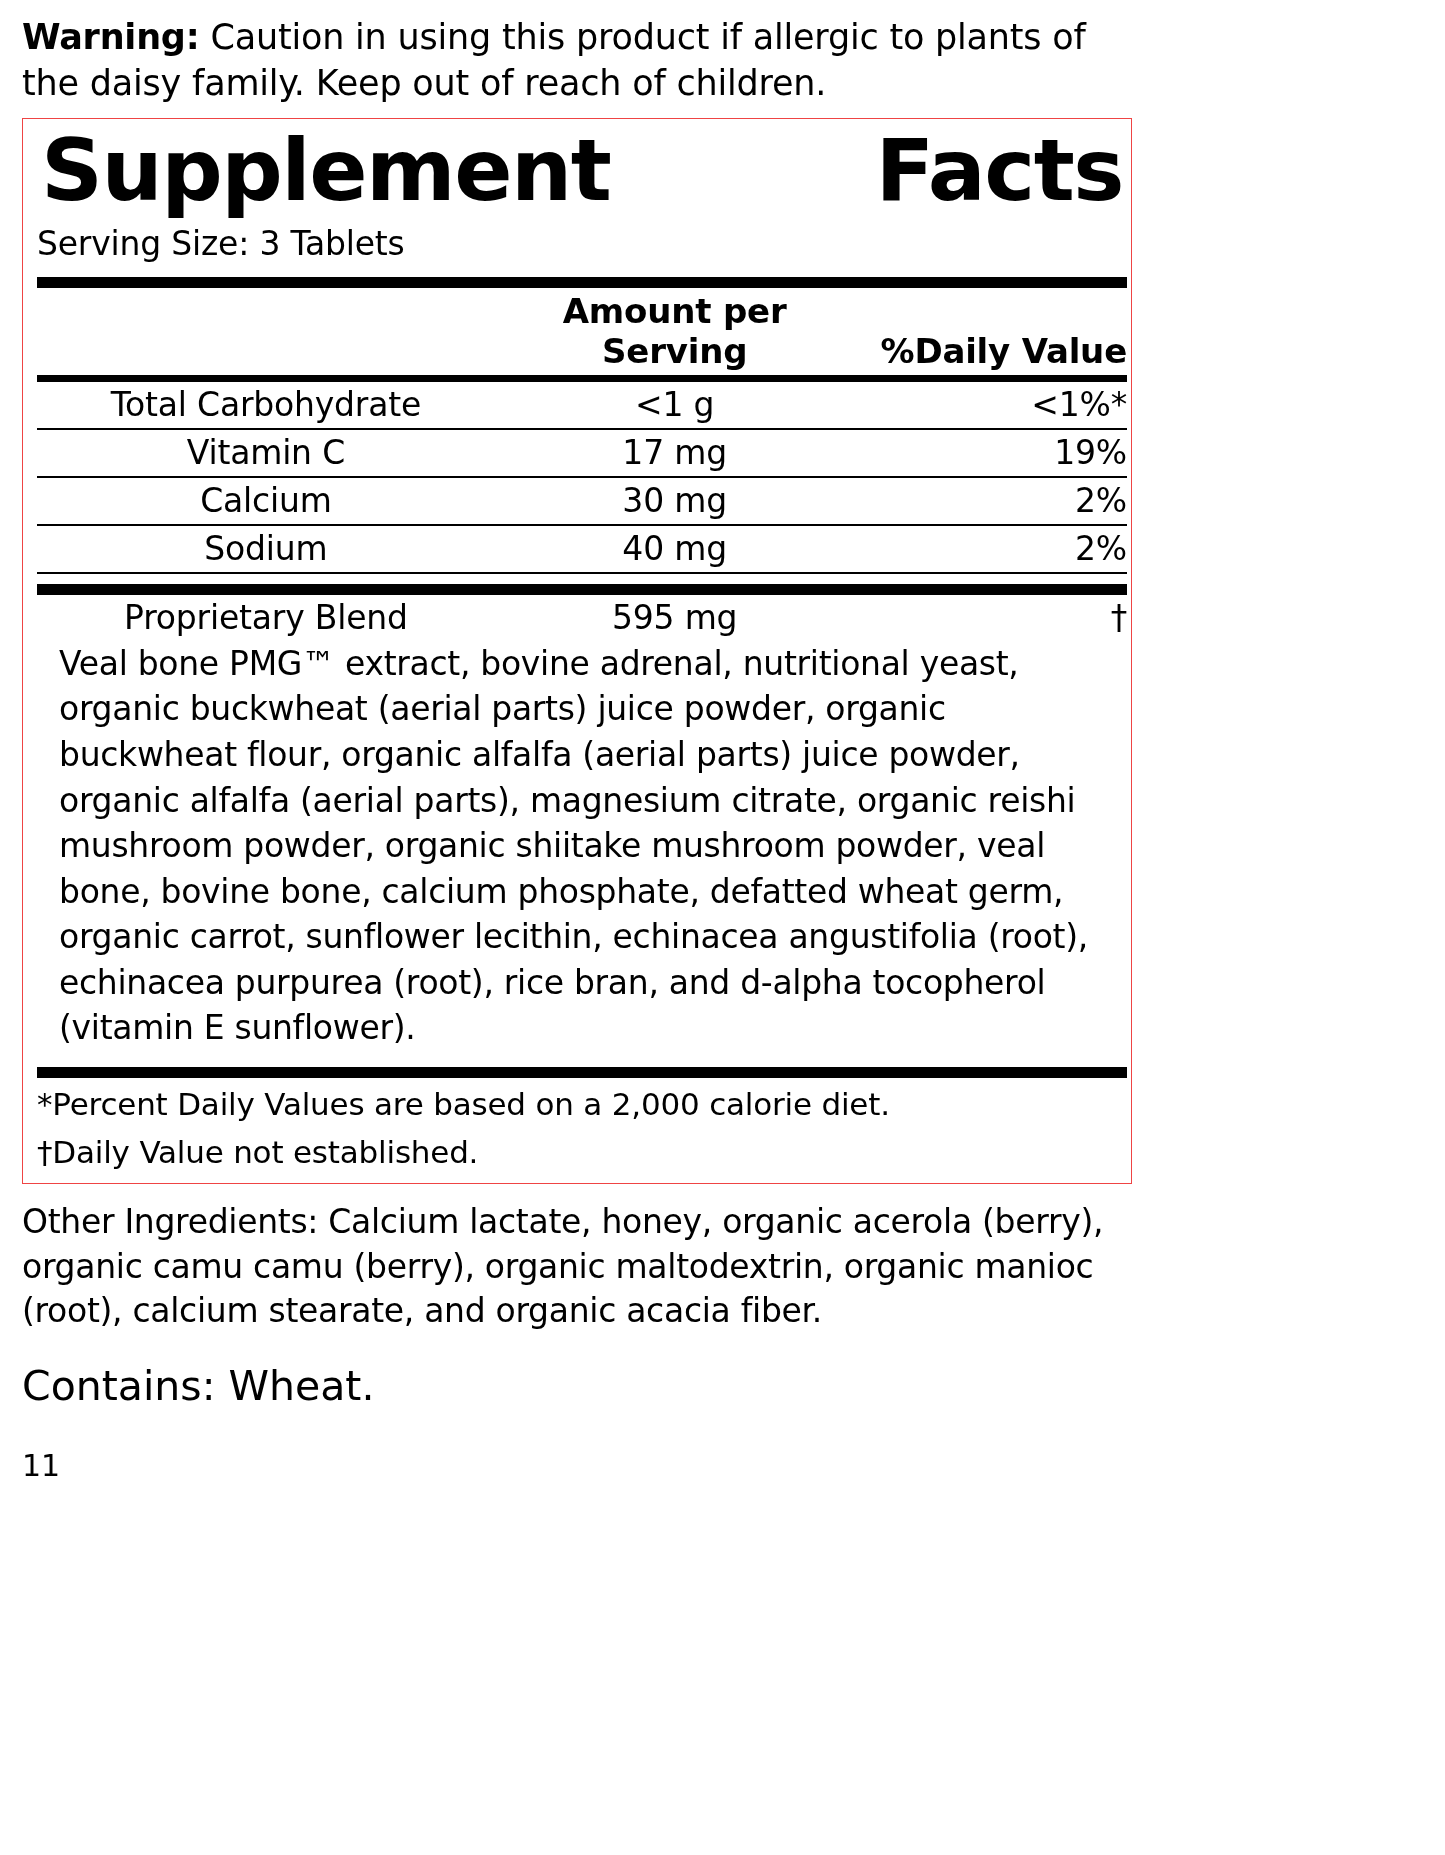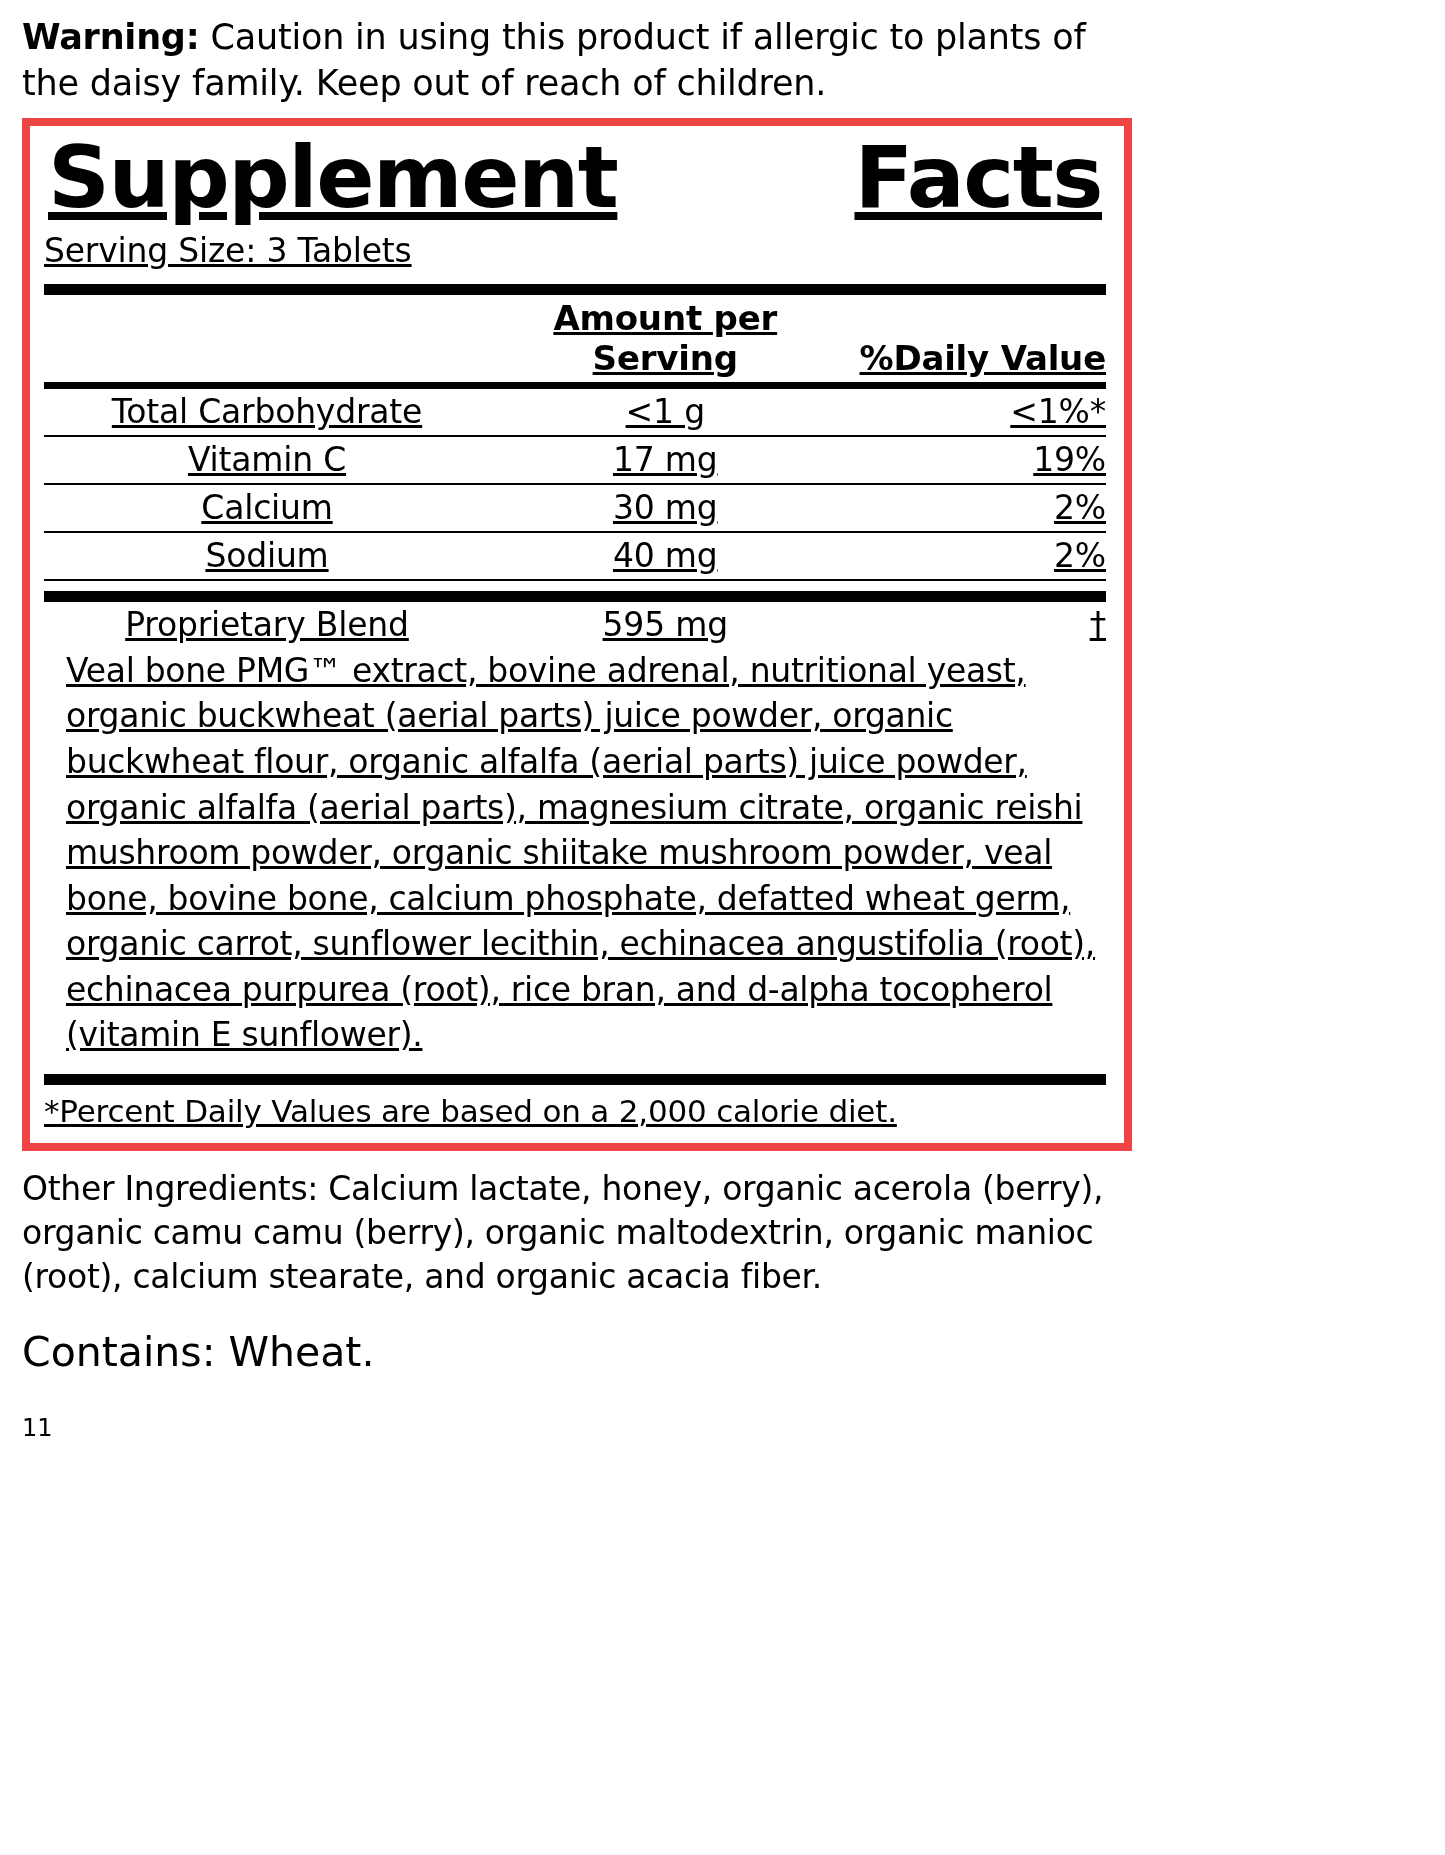--- a/index.html
+++ b/index.html
@@ -28,24 +28,23 @@
     line-height: 1.32;
     margin: 0 0 12px 0;
     letter-spacing: -0.2px;
   }
   .warning b {
     font-weight: bold;
   }
 
   
   .panel {
-    border: 8px solid #ef4444;
+    border: 1px solid #ef4444;
     box-sizing: border-box;
-    padding: 6px 18px 10px 14px;
-    text-decoration: underline;
+    padding: 6px 4px 10px 14px;
   }
   .sf-title {
     font-size: 86px;
     font-weight: bold;
     line-height: 1.0;
     letter-spacing: -1.5px;
     margin: 2px 0 8px 0;
     display: flex;
     justify-content: space-between;
     padding: 0 4px;
@@ -115,21 +114,21 @@
     line-height: 1.34;
     letter-spacing: -0.3px;
     margin: 16px 0 13px 0;
   }
   .contains {
     font-size: 41px;
     line-height: 1.34;
     margin: 26px 0 0 0;
   }
   .page-num {
-    font-size: 24px;
+    font-size: 30px;
     margin: 34px 0 0 0;
   }
 </style>
 </head>
 <body>
 
 <div class="page">
 
   <p class="warning"><b>Warning:</b><span> Caution in using this product if allergic to plants of the daisy family. Keep out of reach of children.</span></p>
 
@@ -191,20 +190,21 @@
         <td class="col-dv">†</td>
       </tr>
     </tbody>
       </table>
 
     <div class="blend-ingredients">Veal bone PMG™ extract, bovine adrenal, nutritional yeast, organic buckwheat (aerial parts) juice powder, organic buckwheat flour, organic alfalfa (aerial parts) juice powder, organic alfalfa (aerial parts), magnesium citrate, organic reishi mushroom powder, organic shiitake mushroom powder, veal bone, bovine bone, calcium phosphate, defatted wheat germ, organic carrot, sunflower lecithin, echinacea angustifolia (root), echinacea purpurea (root), rice bran, and d-alpha tocopherol (vitamin E sunflower).</div>
 
     <div class="rule-thick"></div>
 
     <div class="footnotes">*Percent Daily Values are based on a 2,000 calorie diet.</div>
+    <div class="footnotes">†Daily Value not established.</div>
 
   </div>
 
   <p class="other-ing">Other Ingredients: Calcium lactate, honey, organic acerola (berry), organic camu camu (berry), organic maltodextrin, organic manioc (root), calcium stearate, and organic acacia fiber.</p>
   <p class="contains">Contains: Wheat.</p>
   <p class="page-num">11</p>
 
 </div>
 
 </body></html>

